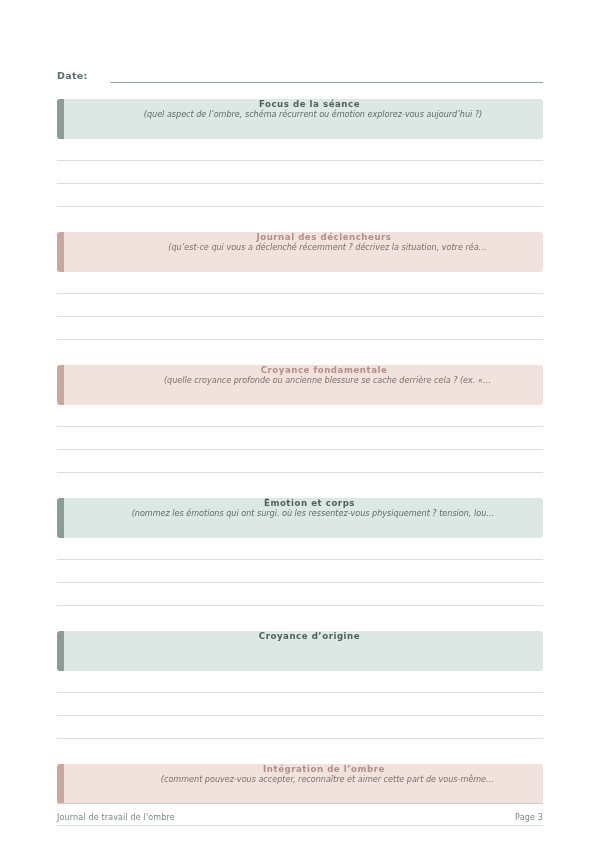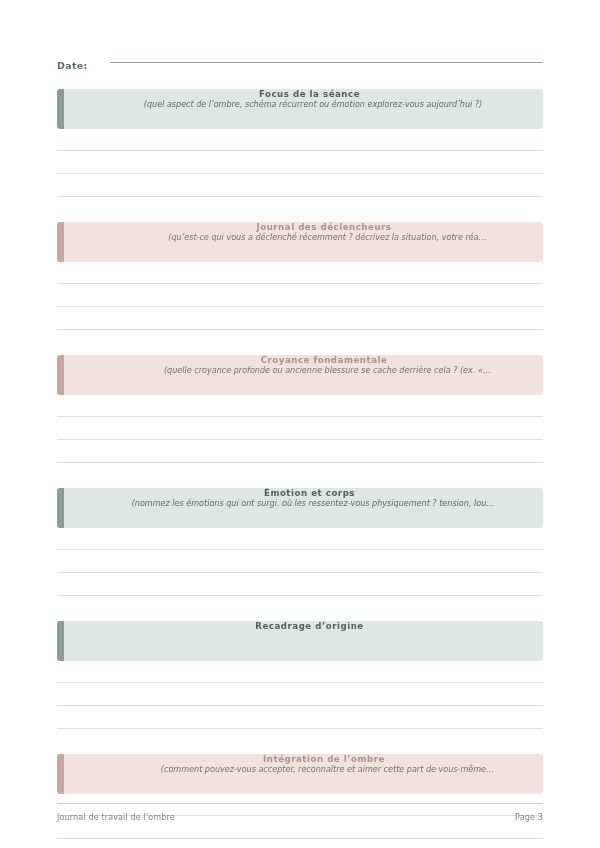--- a/index.html
+++ b/index.html
@@ -20,24 +20,24 @@
     left: 0; top: 0;
     width: 600px;
     height: 848px;
     box-sizing: border-box;
     padding: 57px 57px 0 57px;
   }
 
   
   .date-row {
     display: flex;
-    align-items: flex-start;
+    align-items: flex-end;
     height: 22px;
     margin-top: 4px;
-    margin-bottom: 6px;
+    margin-bottom: 16px;
   }
   .date-label {
     font-size: 9.5px;
     font-weight: bold;
     color: #5d6b6b;
     letter-spacing: 0.3px;
     line-height: 1;
     padding-bottom: 3px;
     white-space: nowrap;
   }
@@ -191,21 +191,21 @@
         </div>
         <div class="lines">
           <div class="rule-line"></div>
           <div class="rule-line"></div>
           <div class="rule-line"></div>
         </div>
       </div>
       <div class="section theme-green">
         <div class="sec-head">
           <span class="accent"></span>
-          <span class="sec-title">Recadrage d’origine</span>
+          <span class="sec-title">Croyance d’origine</span>
         </div>
         <div class="lines">
           <div class="rule-line"></div>
           <div class="rule-line"></div>
           <div class="rule-line"></div>
         </div>
       </div>
       <div class="section theme-pink">
         <div class="sec-head">
           <span class="accent"></span>

